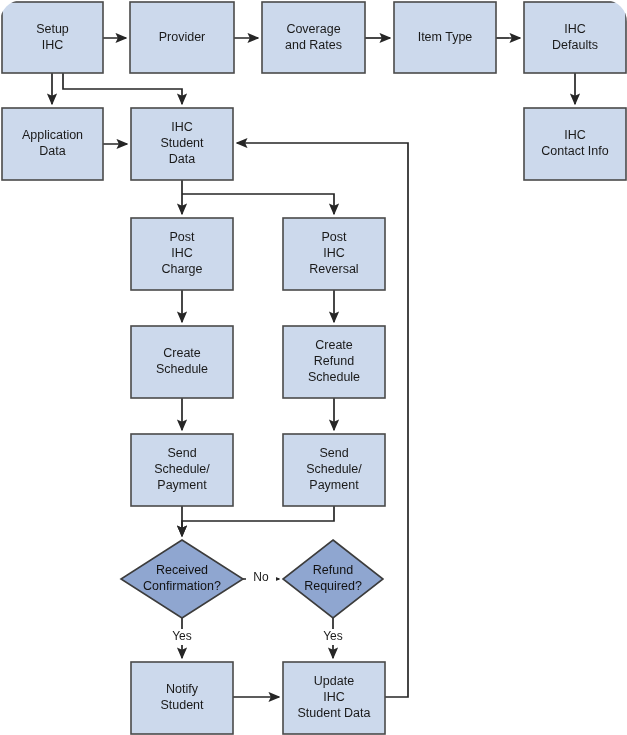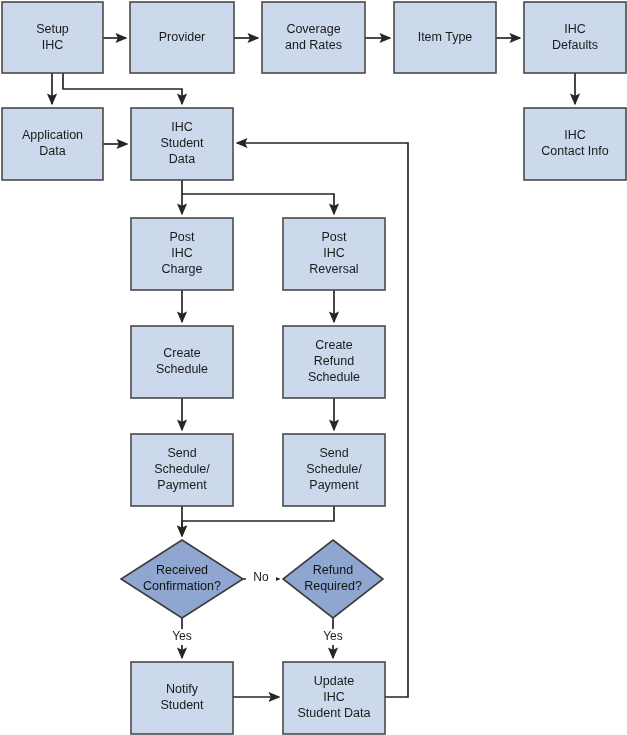--- a/index.html
+++ b/index.html
@@ -7,20 +7,21 @@
     padding: 0;
     background: #ffffff;
   }
   #diagram-root {
     position: relative;
     width: 627px;
     height: 735px;
     background: #ffffff;
     font-family: "Liberation Sans", sans-serif;
     overflow: hidden;
+    border-radius: 22px;
   }
   svg#flow {
     display: block;
     width: 627px;
     height: 735px;
   }
   .node-rect {
     fill: #ccd9ec;
     stroke: #4a4a4a;
     stroke-width: 1.6;

